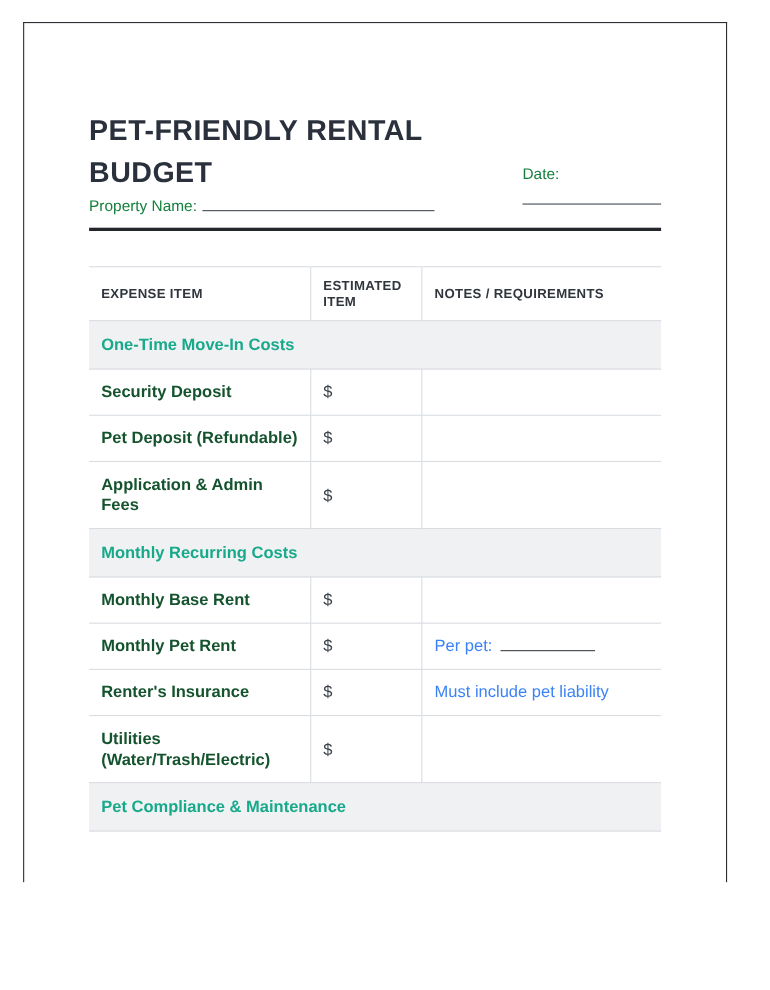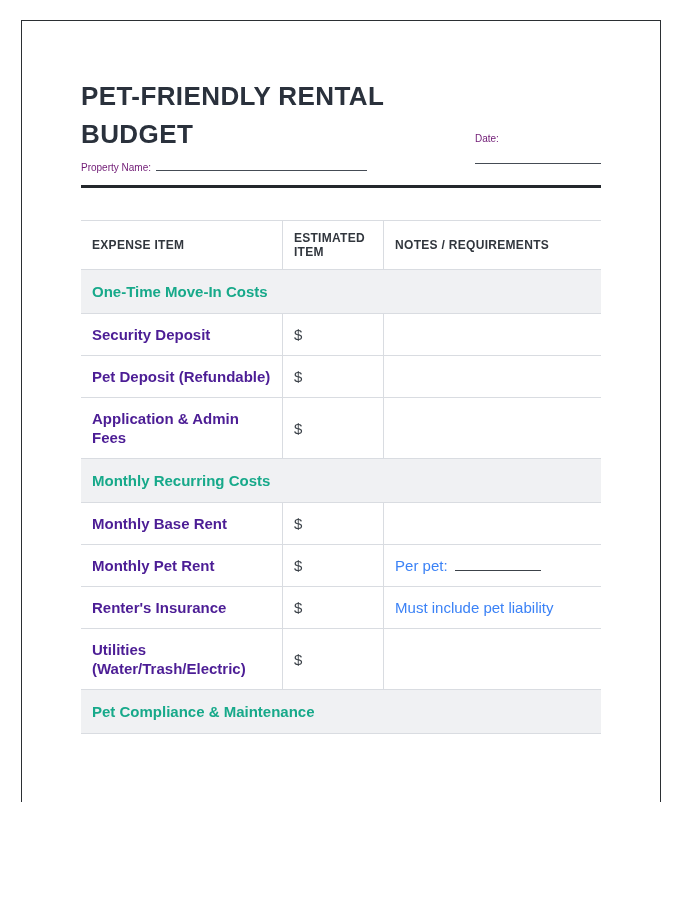--- a/index.html
+++ b/index.html
@@ -12,28 +12,28 @@
   .page {
     position: absolute; left: 21px; top: 20px;
     width: 640px; height: 782px;
     background: #fff;
     border: 1.5px solid #2b2f33; border-bottom: none;
     overflow: hidden;
   }
   .content { padding: 0 59px; }
 
   
-  .doc-header { margin-top: 56px; display: flex; align-items: flex-start; }
+  .doc-header { margin-top: 78px; display: flex; align-items: flex-start; }
   .header-left { width: 378px; }
   .doc-title {
     font-size: 26px; line-height: 38px; font-weight: 700;
     color: #2a313c; letter-spacing: 0.4px;
   }
   .field-row { margin-top: 4px; white-space: nowrap; }
-  .field-label { font-size: 10px; color: #701a75; }
+  .field-label { font-size: 14px; color: #15803d; }
   .write-line {
     display: inline-block; border-bottom: 1.3px solid #454c55; height: 12px;
   }
   .property-line { width: 211px; margin-left: 5px; }
   .header-right { margin-left: auto; width: 126px; padding-top: 51px; }
   .date-line { display: block; width: 126px; margin-top: 17px; height: 0; }
   .rule { margin-top: 10px; height: 3px; background: #23272c; }
 
   
   table.budget {
@@ -52,21 +52,21 @@
   tr.section-row td {
     background: var(--section-bg);
     color: var(--accent); font-size: 15px; font-weight: 700; line-height: 19px;
     padding: 12px 11px;
     border-bottom: 1px solid var(--line);
   }
   tr.data-row td {
     font-size: 15px; line-height: 19px; vertical-align: middle;
     padding: 11px; border-bottom: 1px solid var(--line);
   }
-  tr.data-row td.cell-item { font-weight: 700; color: #4c1d95; }
+  tr.data-row td.cell-item { font-weight: 700; color: #14532d; }
   tr.data-row td.cell-cost { color: #3c4249; }
   tr.data-row td.cell-note { color: #3b82f6; }
   tr.data-row td.cell-item, tr.data-row td.cell-cost { border-right: 1px solid var(--line); }
   .note-line {
     display: inline-block; width: 86px; height: 12px;
     border-bottom: 1.3px solid #3c4249; margin-left: 3px;
   }
 </style>
 </head>
 <body>

